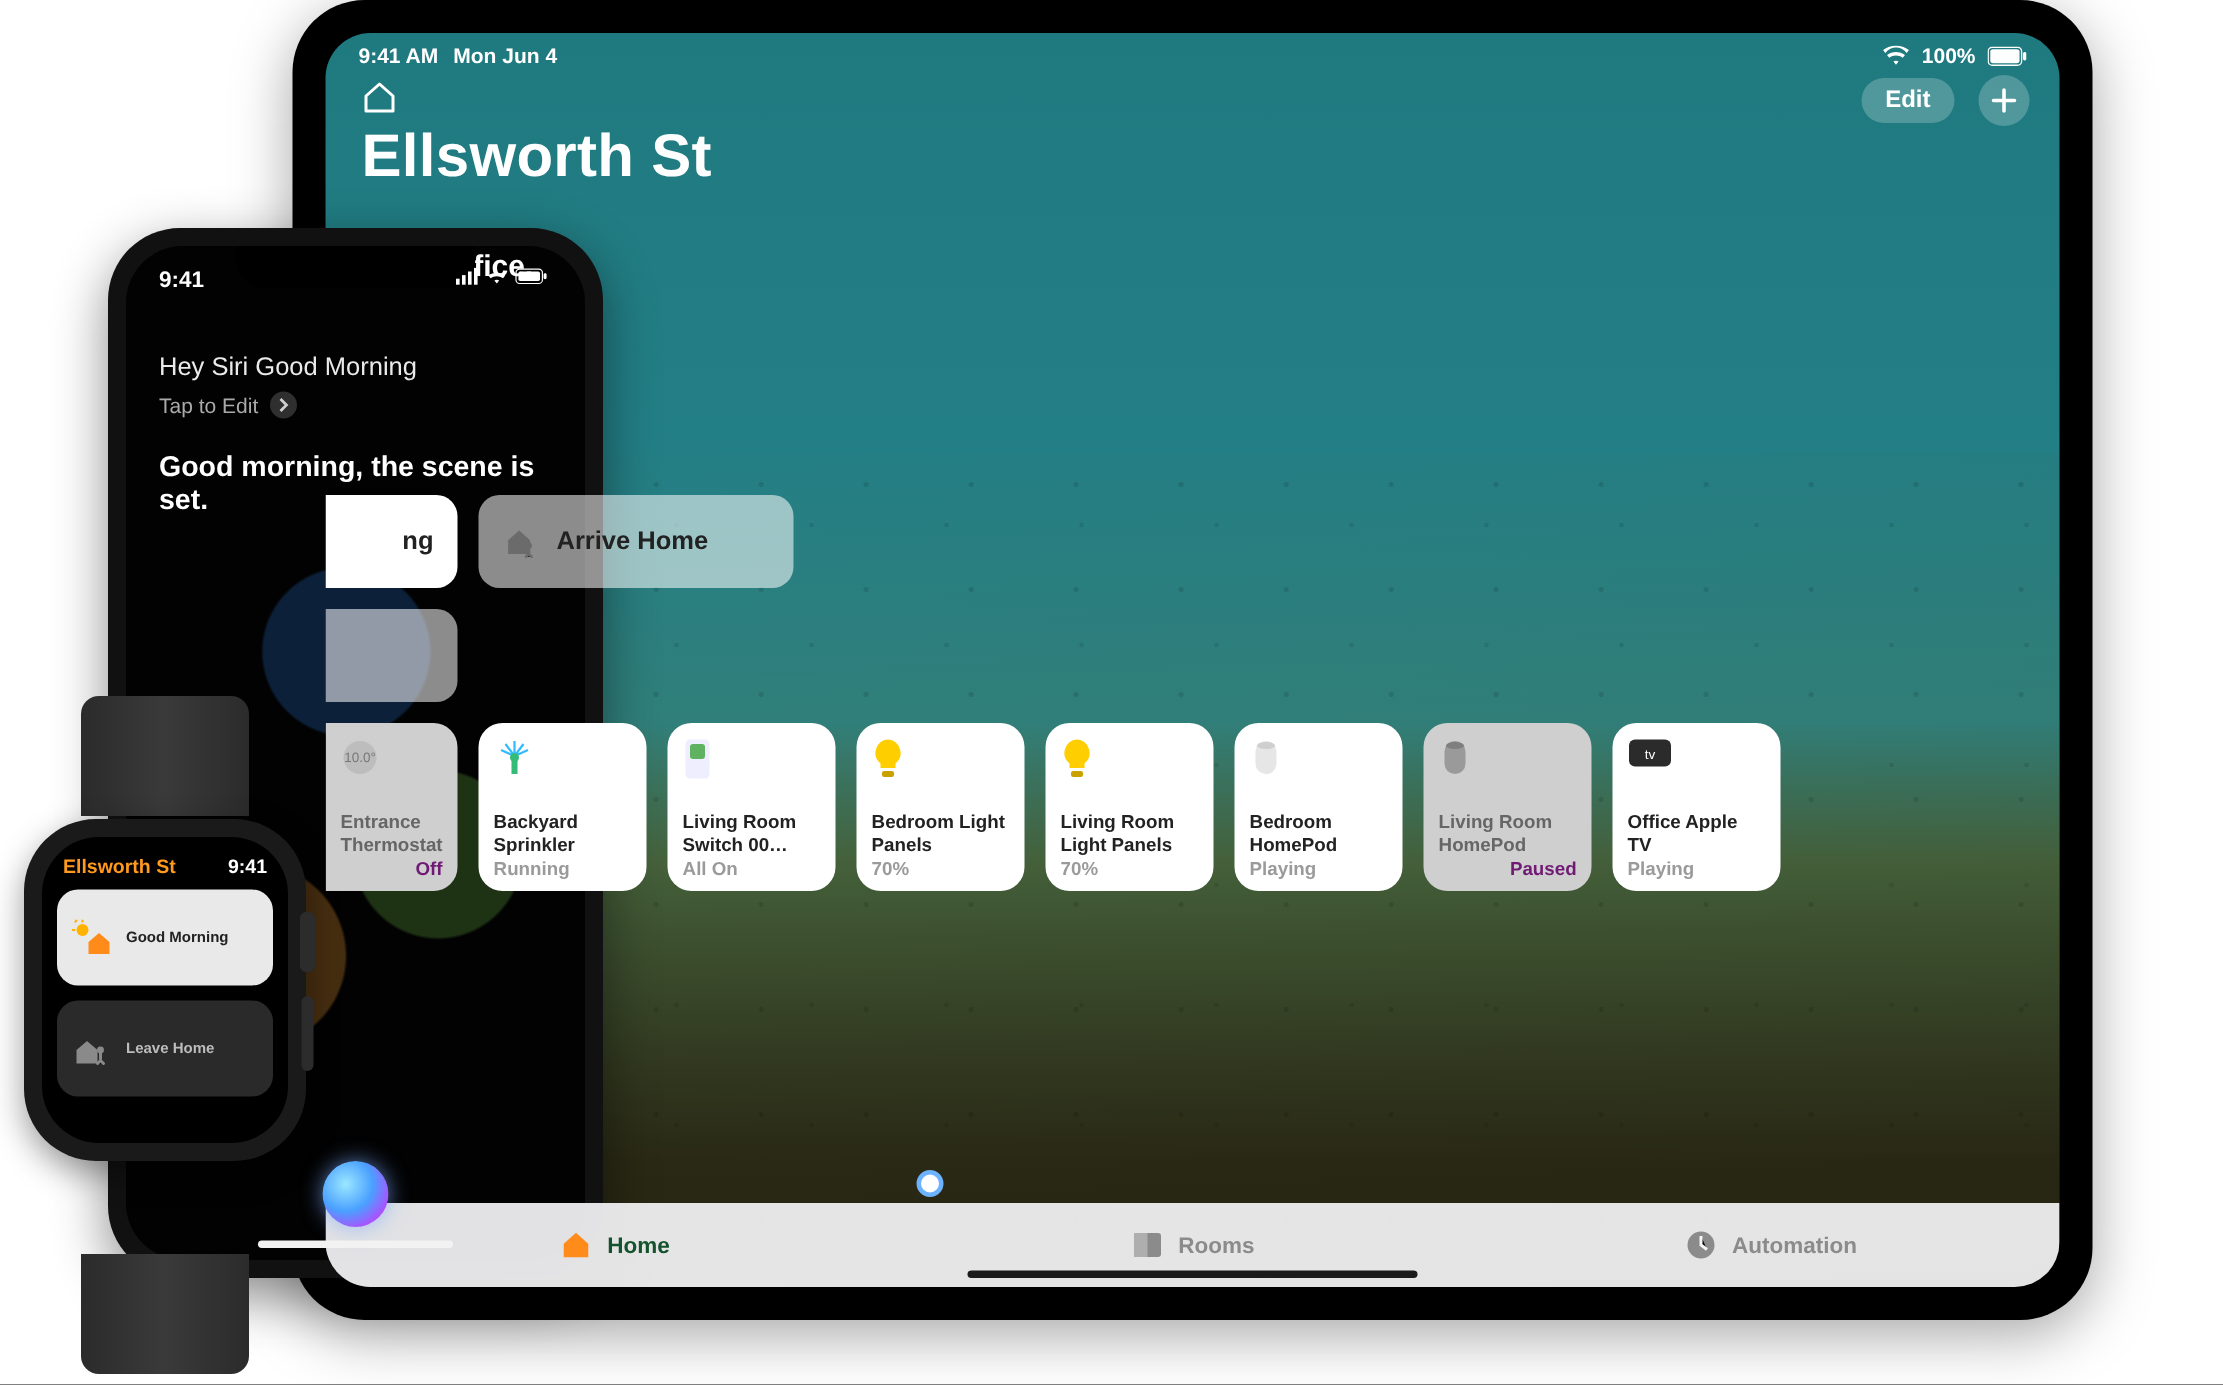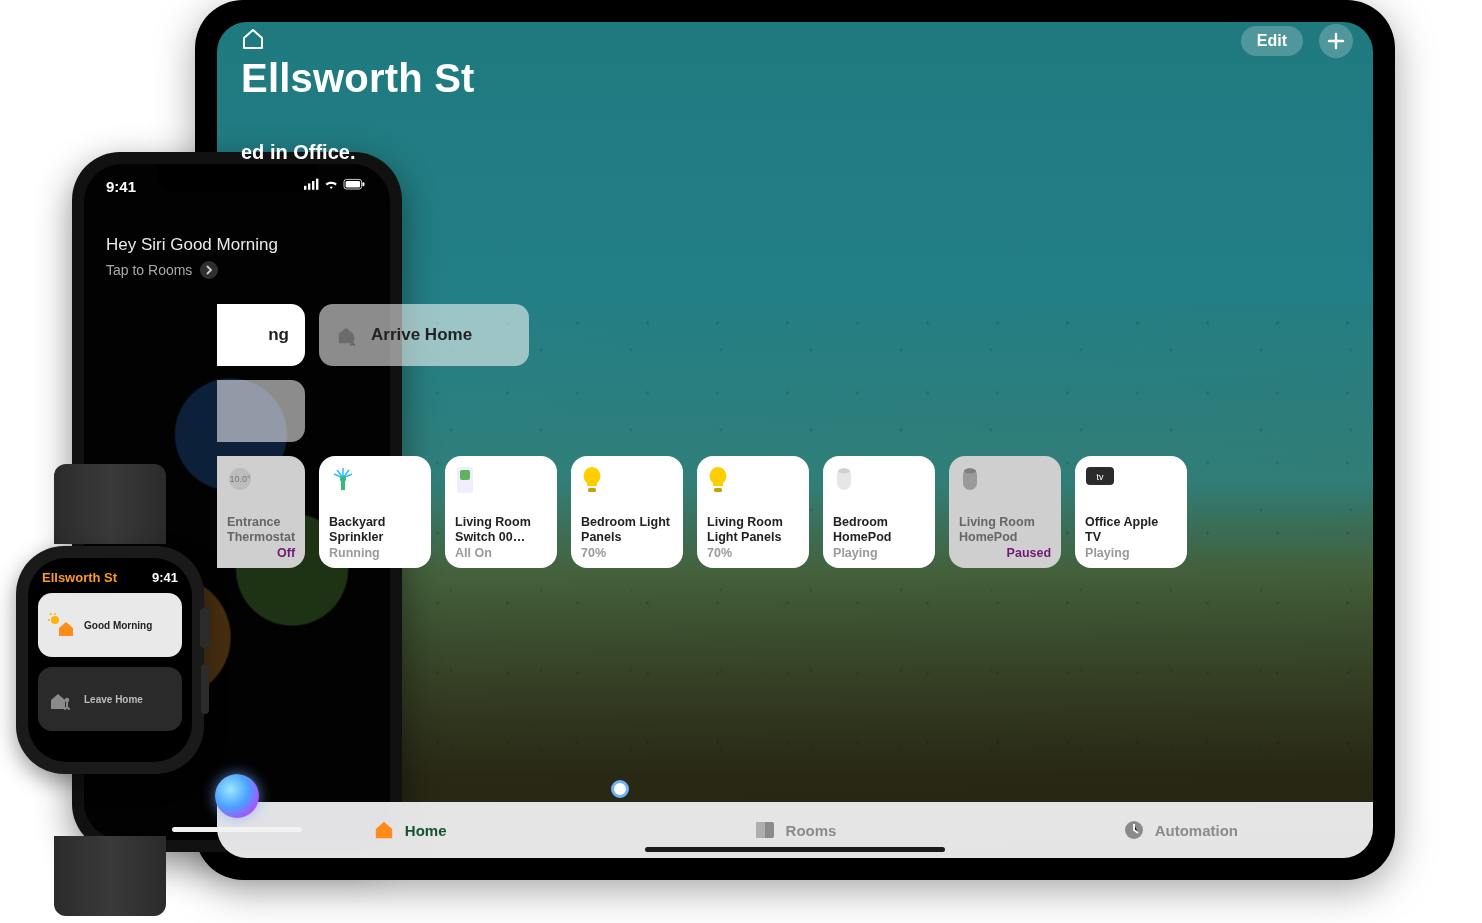--- a/index.html
+++ b/index.html
@@ -245,20 +245,41 @@
   
   svg { display:block; }
 </style>
 </head>
 <body>
 
 <div class="ipad">
   <div class="ipad-screen">
     <div class="veg"></div>
 
+    <div class="status-bar">
+      <div class="status-left">
+        <span>9:41 AM</span>
+        <span>Mon Jun 4</span>
+      </div>
+      <div class="status-right">
+        <span class="wifi-icon">
+          <svg width="18" height="14" viewBox="0 0 24 18">
+              <path fill="#fff" d="M12 17.3l2.3-2.9c-1.3-1-3.3-1-4.6 0L12 17.3zM4 8.6c4.6-3.7 11.4-3.7 16 0l-2 2.5c-3.4-2.7-8.6-2.7-12 0L4 8.6zM.5 4.2C7 -1 17 -1 23.5 4.2l-2 2.5C16.2.3 7.8.3 2.5 6.7L.5 4.2z"></path>
+            </svg>
+        </span>
+        <span>100%</span>
+        <span class="batt">
+          <svg width="26" height="13" viewBox="0 0 28 14">
+              <rect x="0.5" y="0.5" width="24" height="13" rx="3" fill="none" stroke="#fff"></rect>
+              <rect x="2" y="2" width="21" height="10" rx="2" fill="#fff"></rect>
+              <rect x="25.5" y="4" width="2.5" height="6" rx="1.2" fill="#fff"></rect>
+            </svg>
+        </span>
+      </div>
+    </div>
 
     <div class="ipad-header">
       <div class="house-icon">
         <svg width="24" height="22" viewBox="0 0 24 22">
             <path fill="none" stroke="#fff" stroke-width="2" stroke-linejoin="round" d="M3 10 12 2l9 8v10H3z"></path>
           </svg>
       </div>
       <div class="topright-actions">
         <div class="edit-btn">Edit</div>
         <div class="add-btn">
@@ -440,27 +461,28 @@
           <path fill="#fff" d="M34 13l2-2.5c-1.1-.9-2.9-.9-4 0L34 13zM27 6.4c4-3.2 10-3.2 14 0l-1.8 2.2c-3-2.3-7.4-2.3-10.4 0L27 6.4z"></path>
           <rect x="50" y="1" width="22" height="12" rx="3" fill="none" stroke="#fff"></rect>
             <rect x="52" y="3" width="18" height="8" rx="1.5" fill="#fff"></rect>
             <rect x="73" y="4.5" width="2.5" height="5" rx="1.2" fill="#fff"></rect>
         </svg>
       </span>
     </div>
     <div class="ip-content">
       <div class="siri-prompt">Hey Siri Good Morning</div>
       <div class="tap-edit">
-        <span>Tap to Rooms</span>
+        <span>Tap to Edit</span>
         <span class="chev">
           <svg width="8" height="10" viewBox="0 0 8 10">
               <path fill="none" stroke="#cfcfcf" stroke-width="1.8" d="M2 1l4 4-4 4"></path>
             </svg>
         </span>
       </div>
+      <div class="siri-response">Good morning, the scene is set.</div>
     </div>
     <div class="siri-orb"></div>
     <div class="ip-home-ind"></div>
   </div>
 </div>
 
 <div class="watch">
   <div class="watch-band-top"></div>
   <div class="watch-band-bottom"></div>
   <div class="watch-case">

